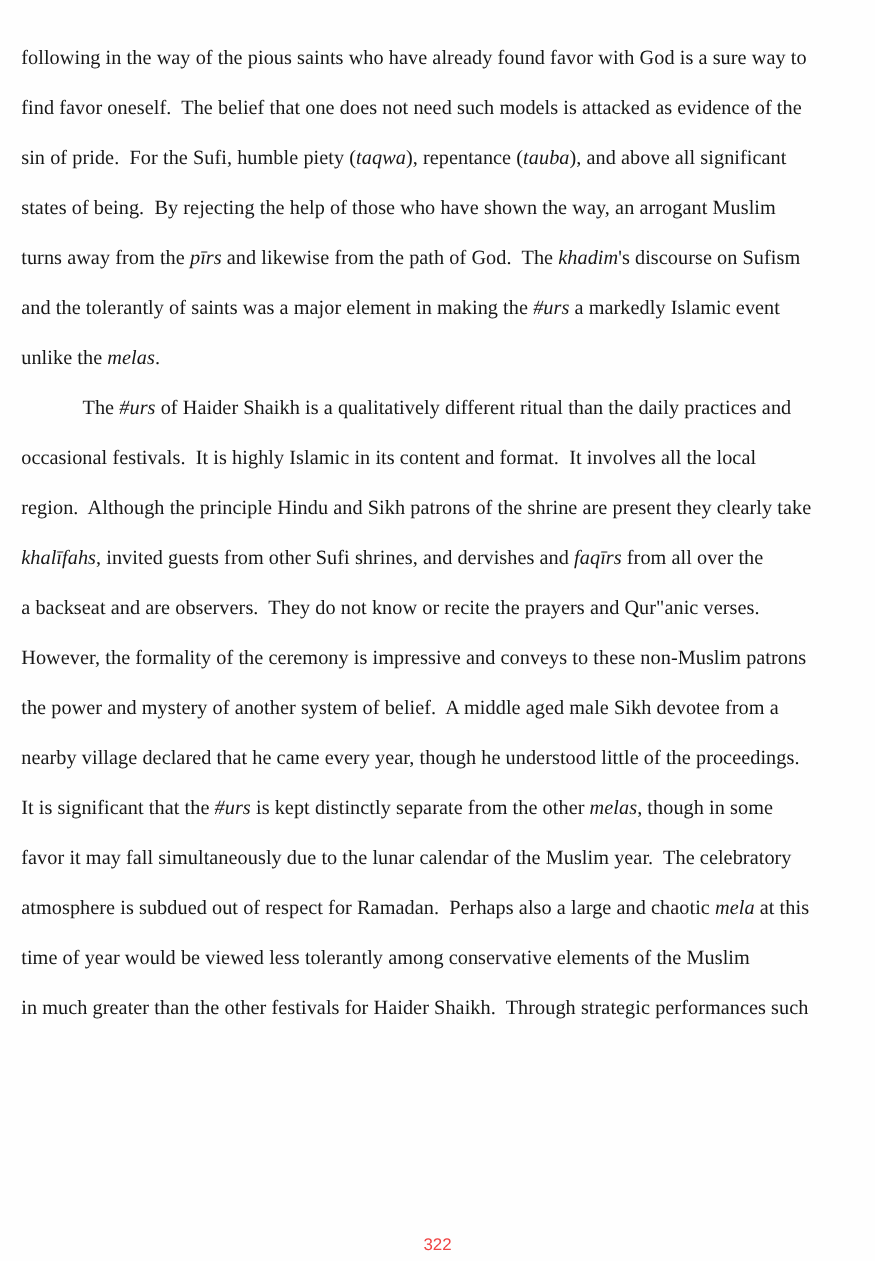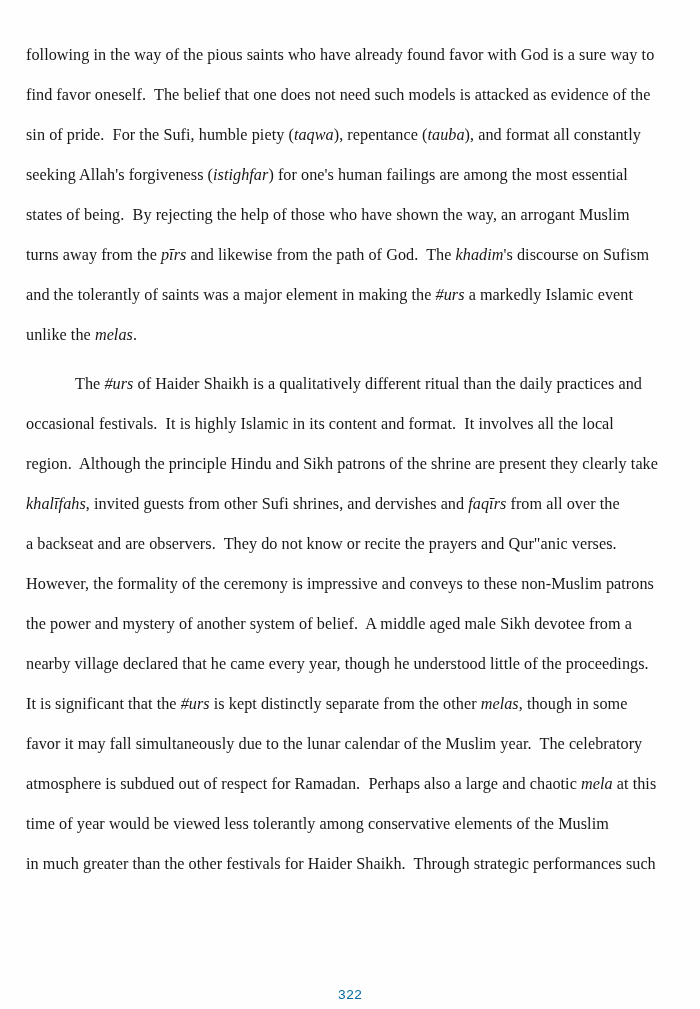--- a/index.html
+++ b/index.html
@@ -25,21 +25,21 @@
   }
 
   .text-block {
     position: absolute;
     left: 17px;
     top: 26px;
     width: 668px;
   }
 
   .para {
-    margin: 9px;
+    margin: 0;
   }
 
   .line {
     display: block;
     font-size: 16.2px;
     line-height: 40px;
     letter-spacing: 0.05px;
     white-space: pre-wrap;
     color: #171717;
   }
@@ -53,34 +53,33 @@
   }
 
   .page-number {
     position: absolute;
     left: 0;
     right: 0;
     top: 988px;
     text-align: center;
     font-size: 13.5px;
     line-height: 16px;
-    color: #0369a1;
-    font-family: Liberation Mono, monospace;
+    color: #ef4444;
+    font-family: Liberation Sans, sans-serif;
   }
 </style>
 </head>
 <body>
 
 <div class="page">
   <div class="text-block" id="body-text">
       <p class="para">
         <span class="line"><span>following in the way of the pious saints who have already found favor with God is a sure way to</span></span>
         <span class="line"><span>find favor oneself.  The belief that one does not need such models is attacked as evidence of the</span></span>
-        <span class="line"><span>sin of pride.  For the Sufi, humble piety (</span><span class="it">taqwa</span><span>), repentance (</span><span class="it">tauba</span><span>), and format all constantly</span></span>
-        <span class="line"><span>seeking Allah's forgiveness (</span><span class="it">istighfar</span><span>) for one's human failings are among the most essential</span></span>
+        <span class="line"><span>sin of pride.  For the Sufi, humble piety (</span><span class="it">taqwa</span><span>), repentance (</span><span class="it">tauba</span><span>), and above all significant</span></span>
         <span class="line"><span>states of being.  By rejecting the help of those who have shown the way, an arrogant Muslim</span></span>
         <span class="line"><span>turns away from the </span><span class="it">pīrs</span><span> and likewise from the path of God.  The </span><span class="it">khadim</span><span>'s discourse on Sufism</span></span>
         <span class="line"><span>and the tolerantly of saints was a major element in making the </span><span class="it">#urs</span><span> a markedly Islamic event</span></span>
         <span class="line"><span>unlike the </span><span class="it">melas</span><span>.</span></span>
       </p>
       <p class="para">
         <span class="line indent"><span>The </span><span class="it">#urs</span><span> of Haider Shaikh is a qualitatively different ritual than the daily practices and</span></span>
         <span class="line"><span>occasional festivals.  It is highly Islamic in its content and format.  It involves all the local</span></span>
         <span class="line"><span>region.  Although the principle Hindu and Sikh patrons of the shrine are present they clearly take</span></span>
         <span class="line"><span class="it">khalīfahs</span><span>, invited guests from other Sufi shrines, and dervishes and </span><span class="it">faqīrs</span><span> from all over the</span></span>

